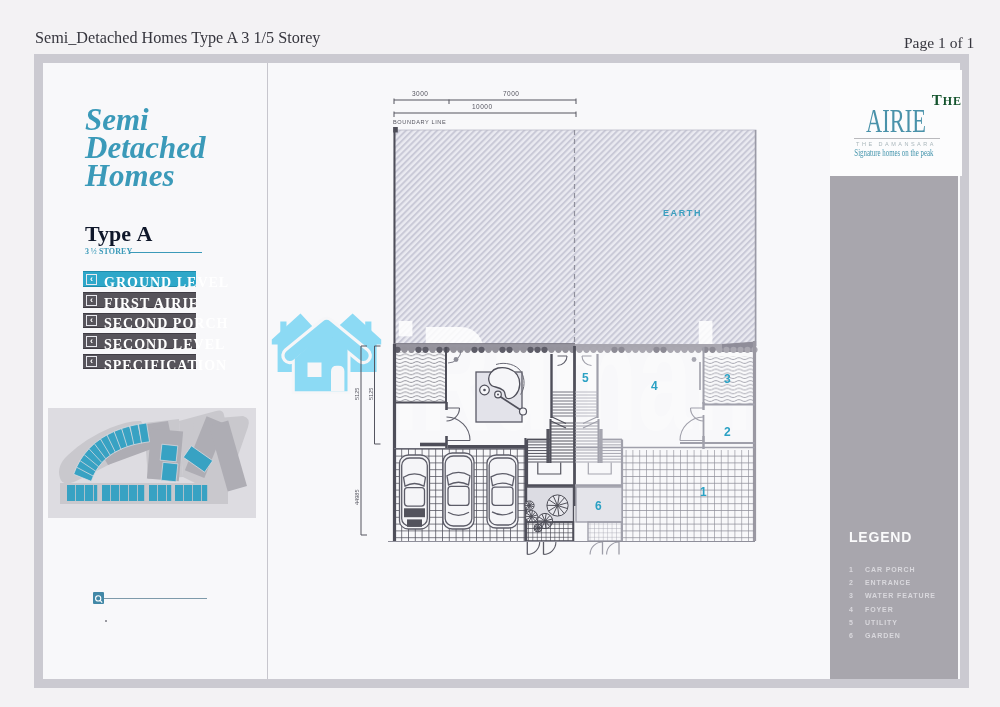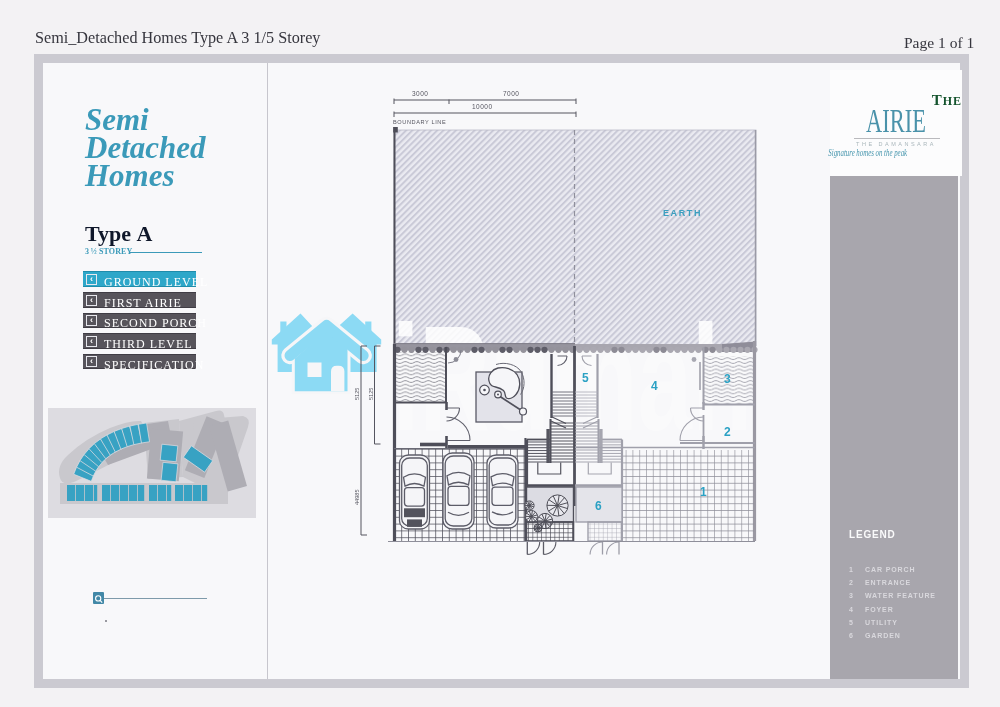--- a/index.html
+++ b/index.html
@@ -1,19 +1,19 @@
 <!DOCTYPE html>
 <html><head><meta charset="utf-8"><title>Semi_Detached Homes Type A 3 1/2 Storey</title><style>
 html,body{margin:0;padding:0;}
 body{width:1000px;height:707px;background:#f3f2f4;position:relative;overflow:hidden;font-family:"Liberation Sans",sans-serif;}
 .abs{position:absolute;}
 .serif{font-family:"Liberation Serif",serif;}
 .btn{position:absolute;left:83px;width:113px;height:15.5px;background:#57545b;border-top:1.6px solid #403d45;border-bottom:1.6px solid #403d45;box-sizing:border-box;}
 .btn .ic{position:absolute;left:2.8px;top:1.4px;width:9.2px;height:9.2px;border:1px solid #e8e8ee;color:#fff;font-size:9px;line-height:8.6px;text-align:center;font-weight:bold;}
-.btn .tx{position:absolute;left:21px;top:2.8px;color:#fff;font-family:"Liberation Serif",serif;font-weight:normal;font-size:12px;letter-spacing:1px;white-space:nowrap;}
+.btn .tx{position:absolute;left:21px;top:2.8px;color:#fff;font-family:"Liberation Serif",serif;font-weight:bold;font-size:14px;letter-spacing:1px;white-space:nowrap;}
 </style></head><body>
 
 <div class="abs serif" style="left:35px;top:28.5px;font-size:16.2px;color:#36363e;">Semi_Detached Homes Type A 3 1/5 Storey</div>
 
 <div class="abs serif" style="left:904px;top:34px;font-size:15.5px;color:#36363e;">Page 1 of 1</div>
 
 <div class="abs" style="left:34px;top:54px;width:917px;height:616px;border:9px solid #cbcad1;background:#f8f8fa;"></div>
 
 <div class="abs" style="left:267px;top:63px;width:1px;height:616px;background:#c7c6cd;"></div>
 
@@ -34,21 +34,21 @@
     <span class="tx">FIRST AIRIE</span>
   </div>
 
 <div class="btn" style="top:312.7px;">
     <span class="ic">‹</span>
     <span class="tx">SECOND PORCH</span>
   </div>
 
 <div class="btn" style="top:333.3px;">
     <span class="ic">‹</span>
-    <span class="tx">THIRD LEVEL</span>
+    <span class="tx">SECOND LEVEL</span>
   </div>
 
 <div class="btn" style="top:353.8px;">
     <span class="ic">‹</span>
     <span class="tx">SPECIFICATION</span>
   </div>
 
 <div class="abs" style="left:48px;top:408px;width:208px;height:110px;background:#dddce1;">
     <svg width="208" height="110" viewBox="0 0 208 110" style="position:absolute;left:0;top:0;">
       <g fill="#c9c8cd">
@@ -112,25 +112,25 @@
 <div class="abs" style="left:830px;top:70px;width:132px;height:106px;background:#fcfcfd;"></div>
 
 <div class="abs serif" style="left:830px;top:92px;width:132px;text-align:right;font-size:15px;font-weight:bold;color:#14532d;letter-spacing:1px;">T<span style="font-size:12px;">HE</span></div>
 
 <div class="abs serif" style="left:830px;top:103px;width:132px;text-align:center;font-size:33px;color:#4a92aa;"><span style="display:inline-block;transform:scaleX(0.68);transform-origin:50% 50%;">AIRIE</span></div>
 
 <div class="abs" style="left:854px;top:138px;width:86px;height:1px;background:#b9b9bd;"></div>
 
 <div class="abs" style="left:830px;top:141px;width:132px;text-align:center;font-size:5.5px;color:#a9b6bb;letter-spacing:2.5px;">THE DAMANSARA</div>
 
-<div class="abs serif" style="left:802px;top:148px;width:132px;text-align:center;font-size:9.5px;font-style:italic;color:#4595ad;"><span style="display:inline-block;transform:scaleX(0.72);transform-origin:50% 50%;">Signature homes on the peak</span></div>
+<div class="abs serif" style="left:828px;top:148px;width:132px;text-align:center;font-size:9.5px;color:#4595ad;"><span style="display:inline-block;transform:scaleX(0.72);transform-origin:50% 50%;">Signature homes on the peak</span></div>
 
 <div class="abs" style="left:830px;top:176px;width:128px;height:503px;background:#a8a6ad;"></div>
 
-<div class="abs" style="left:849px;top:529px;font-size:10px;font-weight:bold;color:#fafafb;letter-spacing:0.8px;">LEGEND</div>
+<div class="abs" style="left:849px;top:529px;font-size:14px;font-weight:bold;color:#fafafb;letter-spacing:0.8px;">LEGEND</div>
 
 <div class="abs" style="left:849px;top:565.5px;font-size:7px;font-weight:bold;color:#d9d8dd;letter-spacing:0.9px;"><span style="display:inline-block;width:16px;">1</span>CAR PORCH</div>
 
 <div class="abs" style="left:849px;top:578.9px;font-size:7px;font-weight:bold;color:#d9d8dd;letter-spacing:0.9px;"><span style="display:inline-block;width:16px;">2</span>ENTRANCE</div>
 
 <div class="abs" style="left:849px;top:592.2px;font-size:7px;font-weight:bold;color:#d9d8dd;letter-spacing:0.9px;"><span style="display:inline-block;width:16px;">3</span>WATER FEATURE</div>
 
 <div class="abs" style="left:849px;top:605.5px;font-size:7px;font-weight:bold;color:#d9d8dd;letter-spacing:0.9px;"><span style="display:inline-block;width:16px;">4</span>FOYER</div>
 
 <div class="abs" style="left:849px;top:618.9px;font-size:7px;font-weight:bold;color:#d9d8dd;letter-spacing:0.9px;"><span style="display:inline-block;width:16px;">5</span>UTILITY</div>

